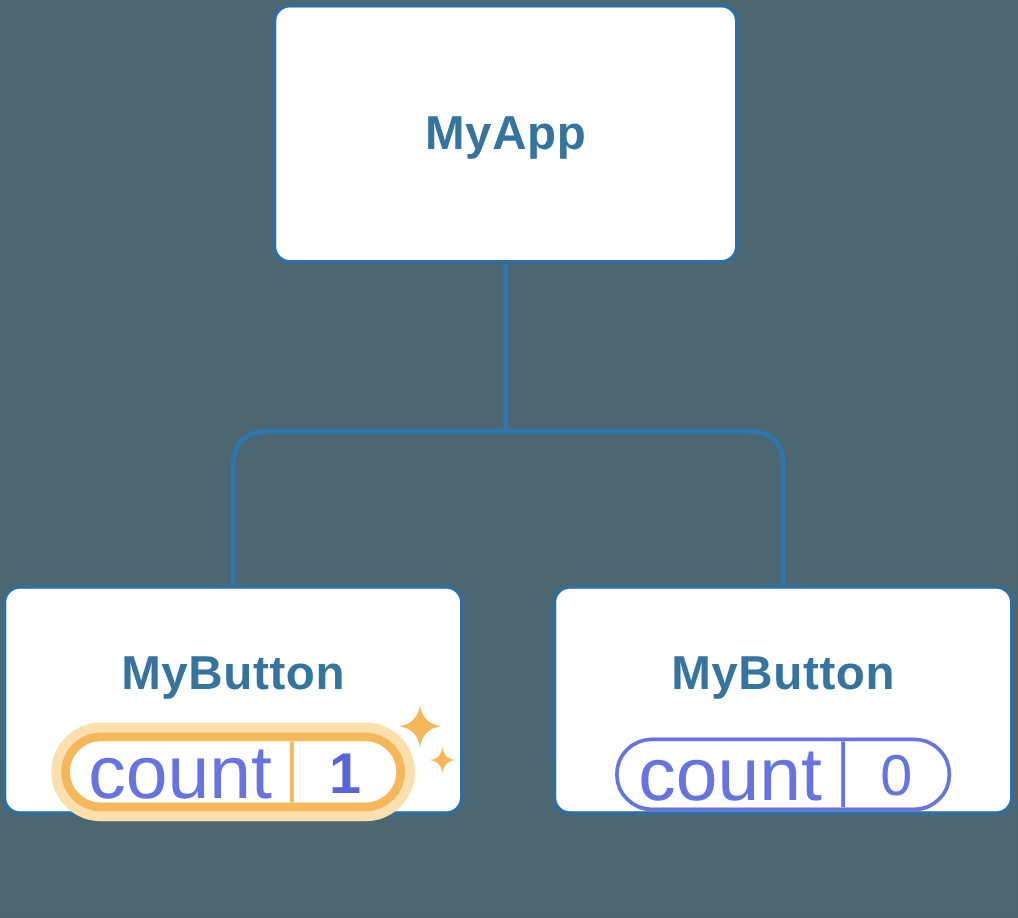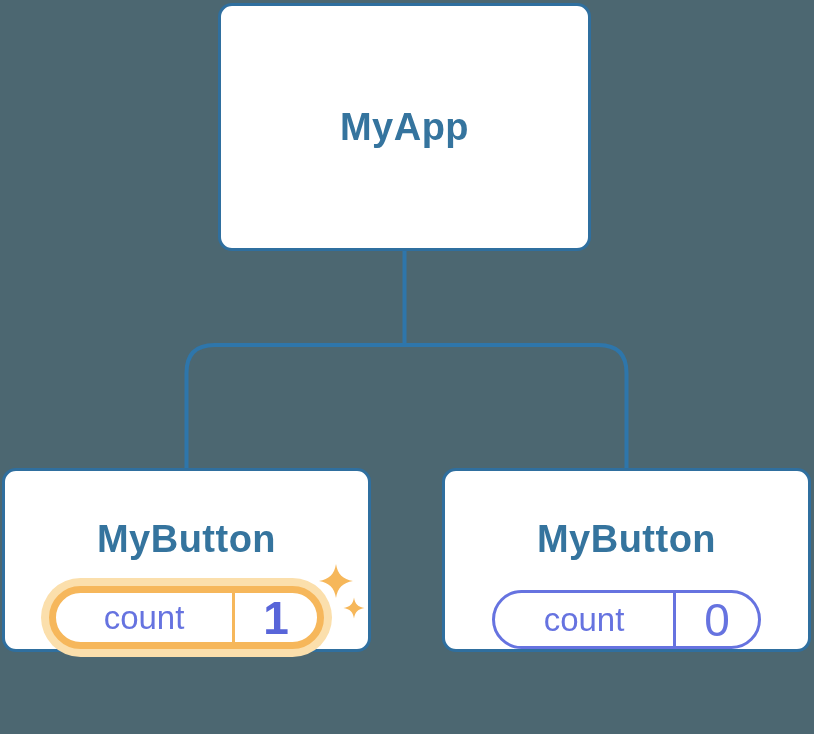--- a/index.html
+++ b/index.html
@@ -15,21 +15,21 @@
   }
   .card {
     position: absolute;
     background: #ffffff;
     border: 3px solid #2F6F9F;
     border-radius: 14px;
     box-sizing: border-box;
     z-index: 1;
   }
   .card-root {
-    left: 218px; top: 3px; width: 373px; height: 248px;
+    left: 218px; top: 3px; width: 373px; height: 208px;
     display: flex; align-items: center; justify-content: center;
   }
   .card-title {
     font-weight: bold;
     font-size: 38px;
     color: #35749E;
     letter-spacing: 0.5px;
   }
   .card-child {
     top: 468px; width: 369px; height: 184px;
@@ -53,21 +53,21 @@
     box-shadow: 0 0 0 8px #FBDFAC;
   }
   .pill-normal {
     margin-top: 28px;
     width: 269px; height: 101px;
     border: 3px solid #6673E0;
   }
   .pill-key {
     flex: 1;
     display: flex; align-items: center; justify-content: center;
-    font-size: 33px;
+    font-size: 60px;
     color: #6673E0;
   }
   .pill-divider { width: 3px; }
   .pill-highlight .pill-divider { background: #F6B75B; }
   .pill-normal    .pill-divider { background: #6673E0; }
   .pill-value {
     width: 82px;
     display: flex; align-items: center; justify-content: center;
     font-size: 46px;
     color: #6673E0;

